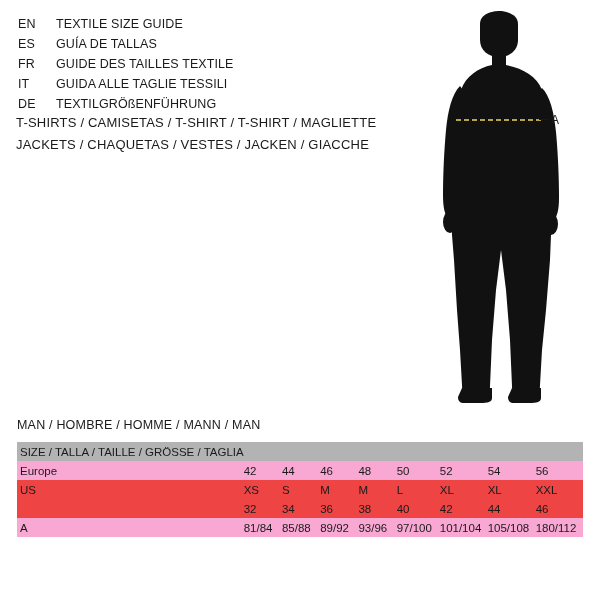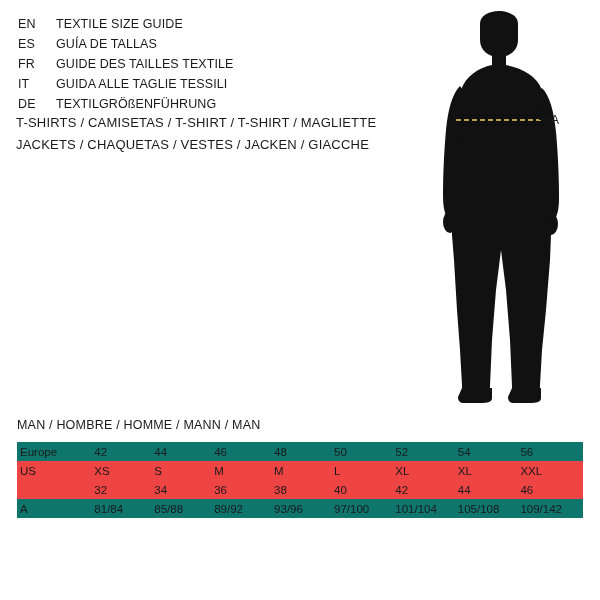--- a/index.html
+++ b/index.html
@@ -113,21 +113,21 @@
   }
   .row-head td {
     background: #b3b3b3;
     color: #1a1a1a;
     font-size: 11.5px;
   }
   .row-alt td {
     background: #ef4444;
   }
   .row-plain td {
-    background: #0f766e;
+    background: #f9a8d4;
   }
   .c-label {
     width: 84px;
     padding-left: 3px !important;
   }
   .c-val {
     width: 68px;
     text-align: left;
     margin-left: 28px;
   }
@@ -211,20 +211,31 @@
       <line x1="56" y1="110" x2="143" y2="110" stroke="#b9a44a" stroke-width="2" stroke-dasharray="5,3"></line>
     </svg>
     <div class="measure-dash"></div>
     <div class="measure-label">A</div>
   </div>
 
   <div class="man-title">MAN / HOMBRE / HOMME / MANN / MAN</div>
 
   <table class="size-table">
     <tbody>
+      <tr class="row-head">
+        <td class="c-label">SIZE / TALLA / TAILLE / GRÖSSE / TAGLIA</td>
+        <td class="c-val"></td>
+        <td class="c-val"></td>
+        <td class="c-val"></td>
+        <td class="c-val"></td>
+        <td class="c-val"></td>
+        <td class="c-val"></td>
+        <td class="c-val"></td>
+        <td class="c-val"></td>
+      </tr>
       <tr class="row-plain">
         <td class="c-label">Europe</td>
         <td class="c-val">42</td>
         <td class="c-val">44</td>
         <td class="c-val">46</td>
         <td class="c-val">48</td>
         <td class="c-val">50</td>
         <td class="c-val">52</td>
         <td class="c-val">54</td>
         <td class="c-val">56</td>
@@ -253,19 +264,19 @@
       </tr>
       <tr class="row-plain">
         <td class="c-label">A</td>
         <td class="c-val">81/84</td>
         <td class="c-val">85/88</td>
         <td class="c-val">89/92</td>
         <td class="c-val">93/96</td>
         <td class="c-val">97/100</td>
         <td class="c-val">101/104</td>
         <td class="c-val">105/108</td>
-        <td class="c-val">109/142</td>
+        <td class="c-val">180/112</td>
       </tr>
     </tbody>
   </table>
 
 
 </div>
 
 </body></html>

